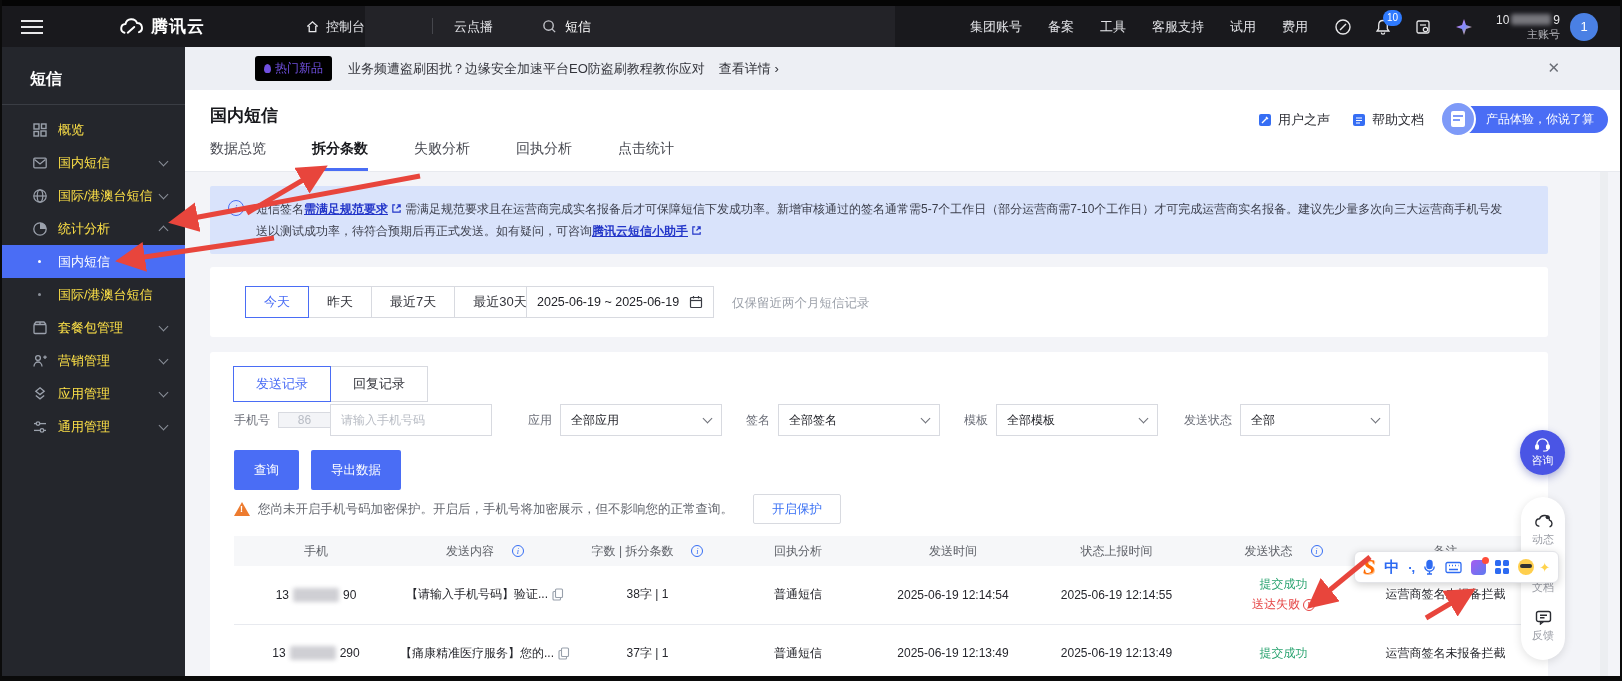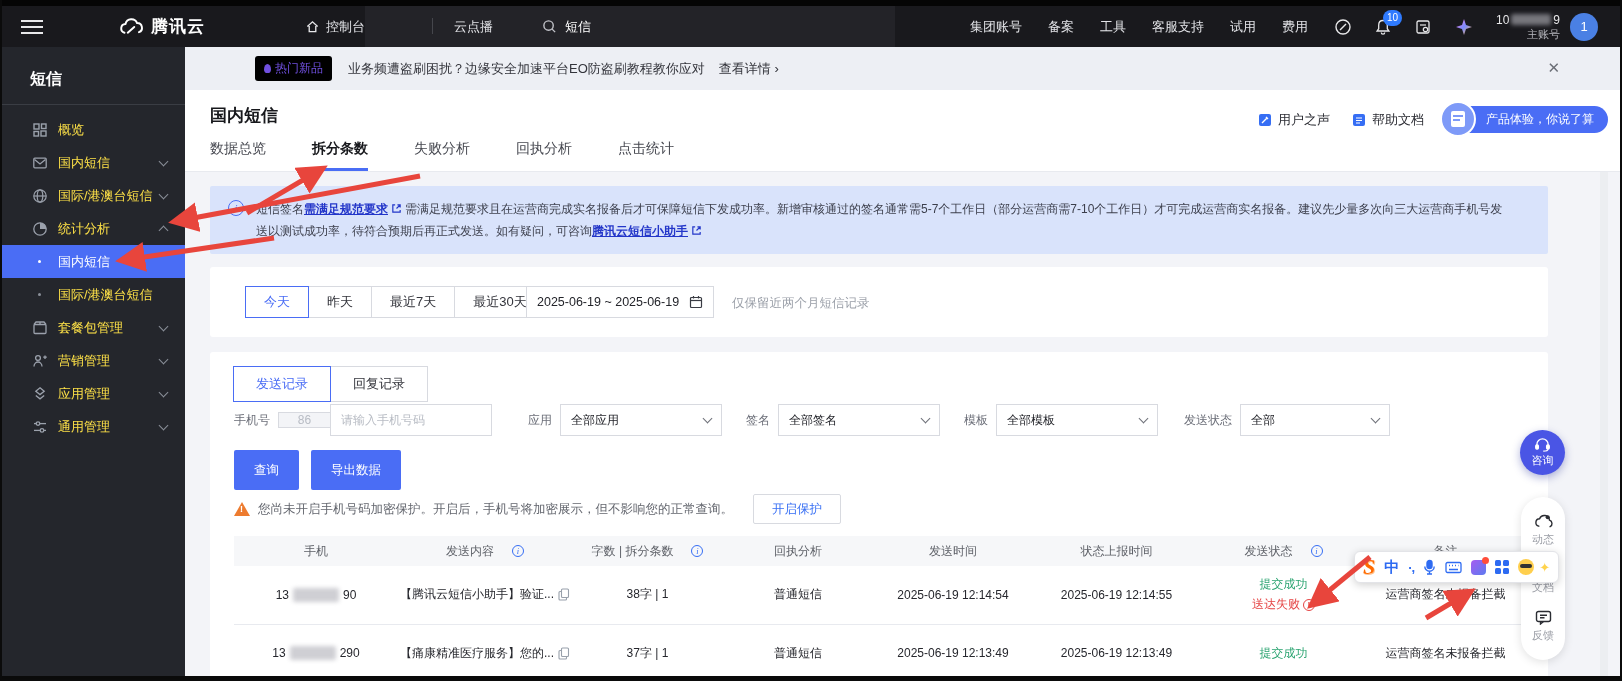--- a/index.html
+++ b/index.html
@@ -463,21 +463,21 @@
           </tr>
         </thead>
         <tbody>
           <tr>
             <td><span class="cell-flex">
                   <span>13</span>
                   <span class="ph-blur"></span>
                   <span>90</span>
                 </span></td>
             <td><span class="cell-flex">
-                  <span>【腾讯云短信小助手】验证...</span>
+                  <span>【请输入手机号码】验证...</span>
                   <svg class="copy-ic" viewBox="0 0 12 13">
                     <g fill="none" stroke="#98a0ab" stroke-width="1.1">
                       <rect x="3.5" y="1" width="7" height="8.5" rx="1"></rect>
                       <path d="M3.5 3.5 H2 a1 1 0 0 0-1 1 V11 a1 1 0 0 0 1 1 h5.5 a1 1 0 0 0 1-1 V9.5"></path>
                     </g>
                   </svg>
                 </span></td>
             <td>38字 | 1</td>
             <td>普通短信</td>
             <td>2025-06-19 12:14:54</td>

